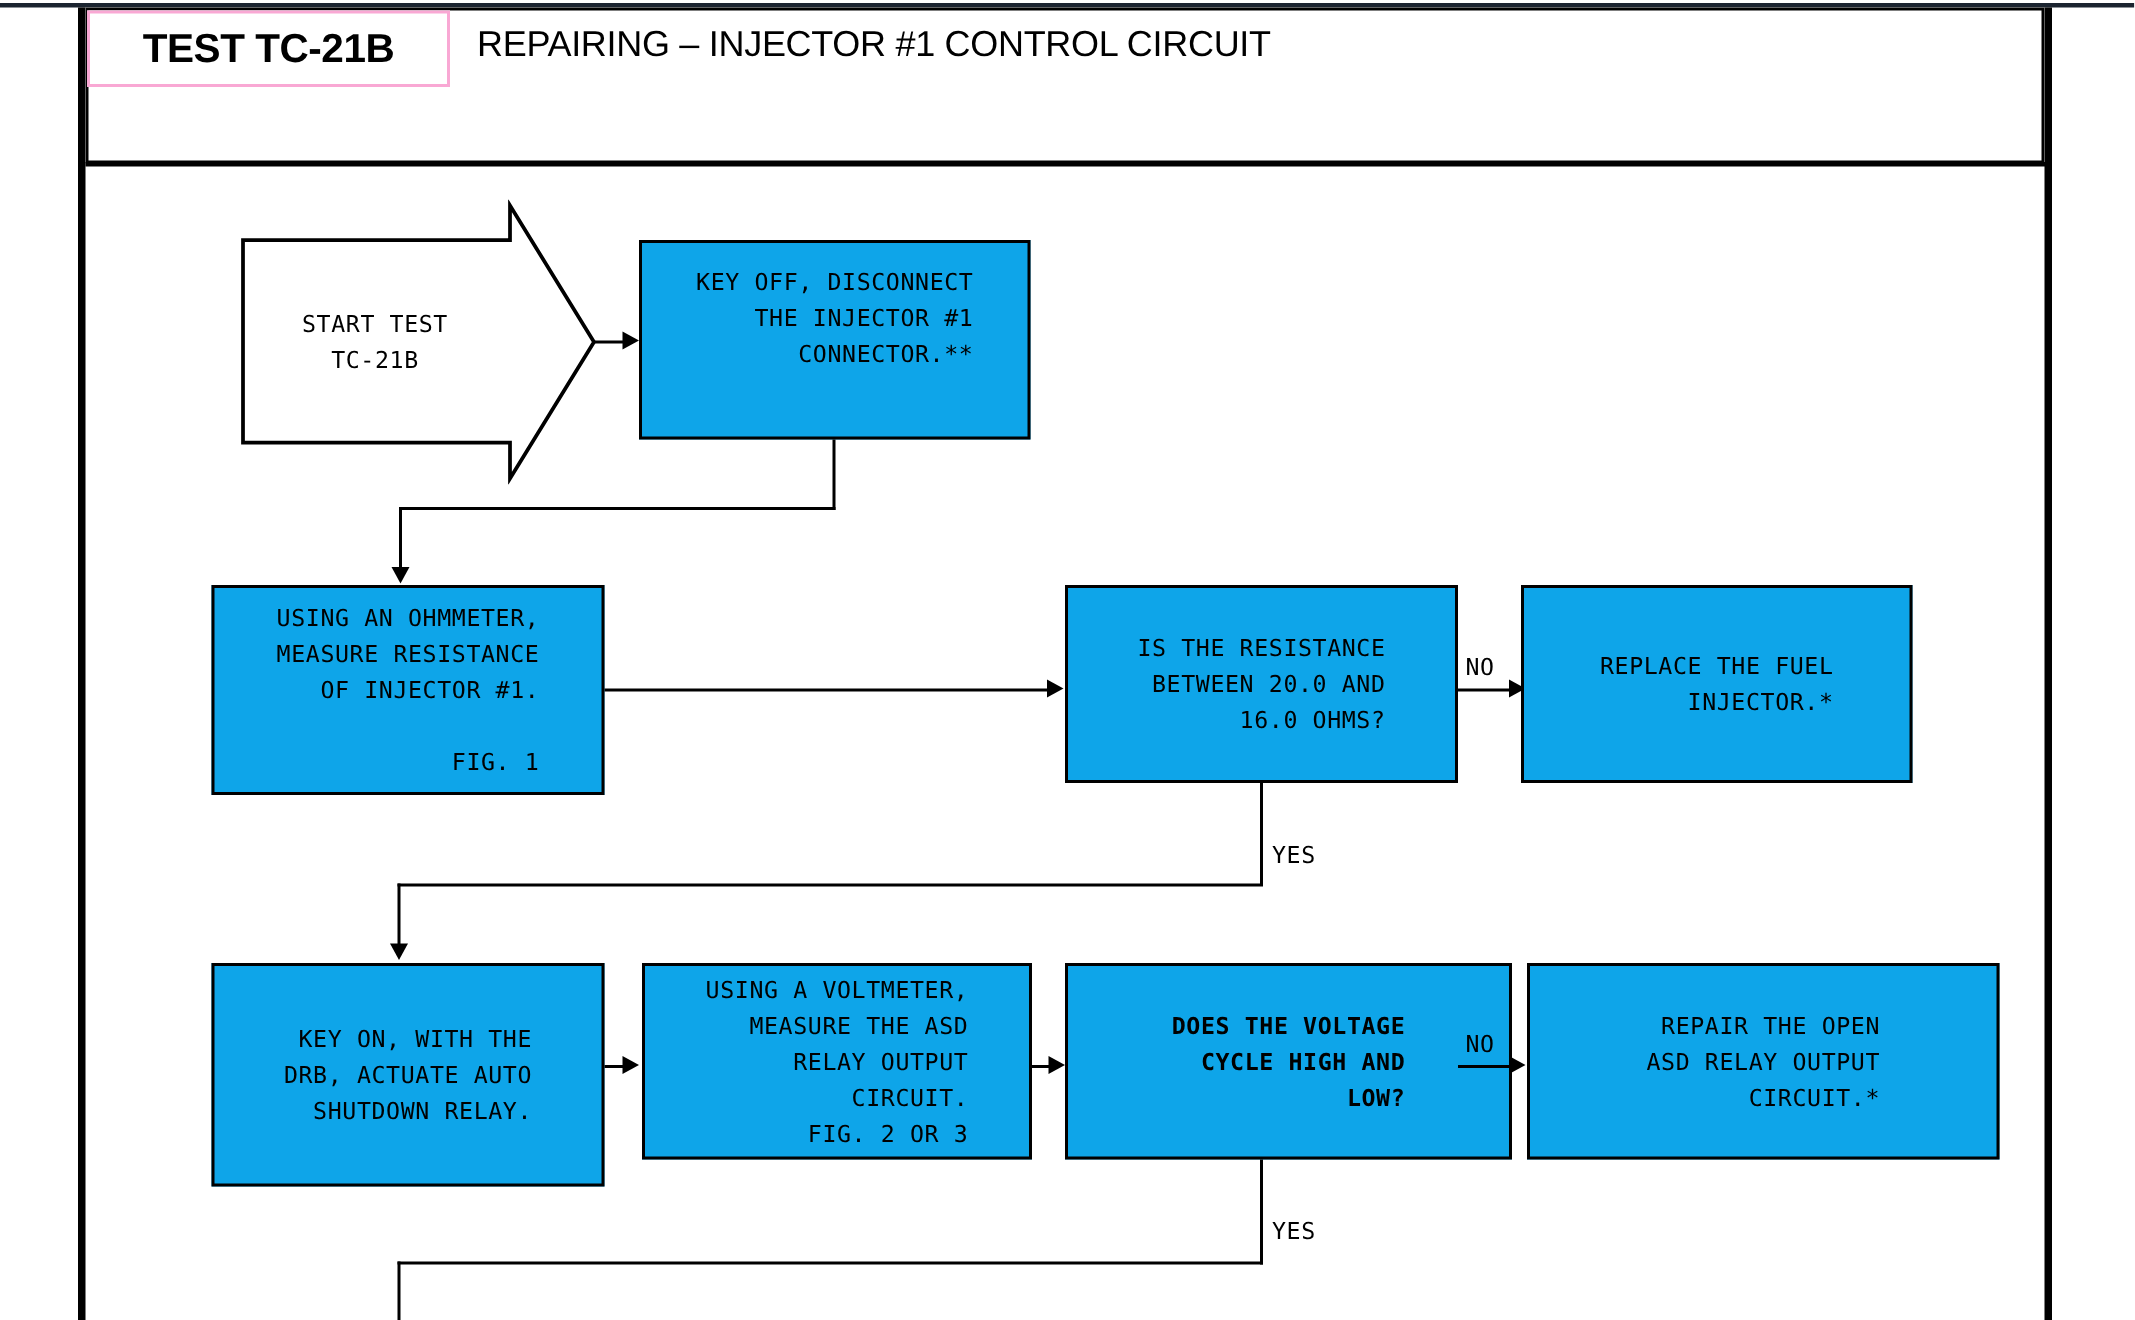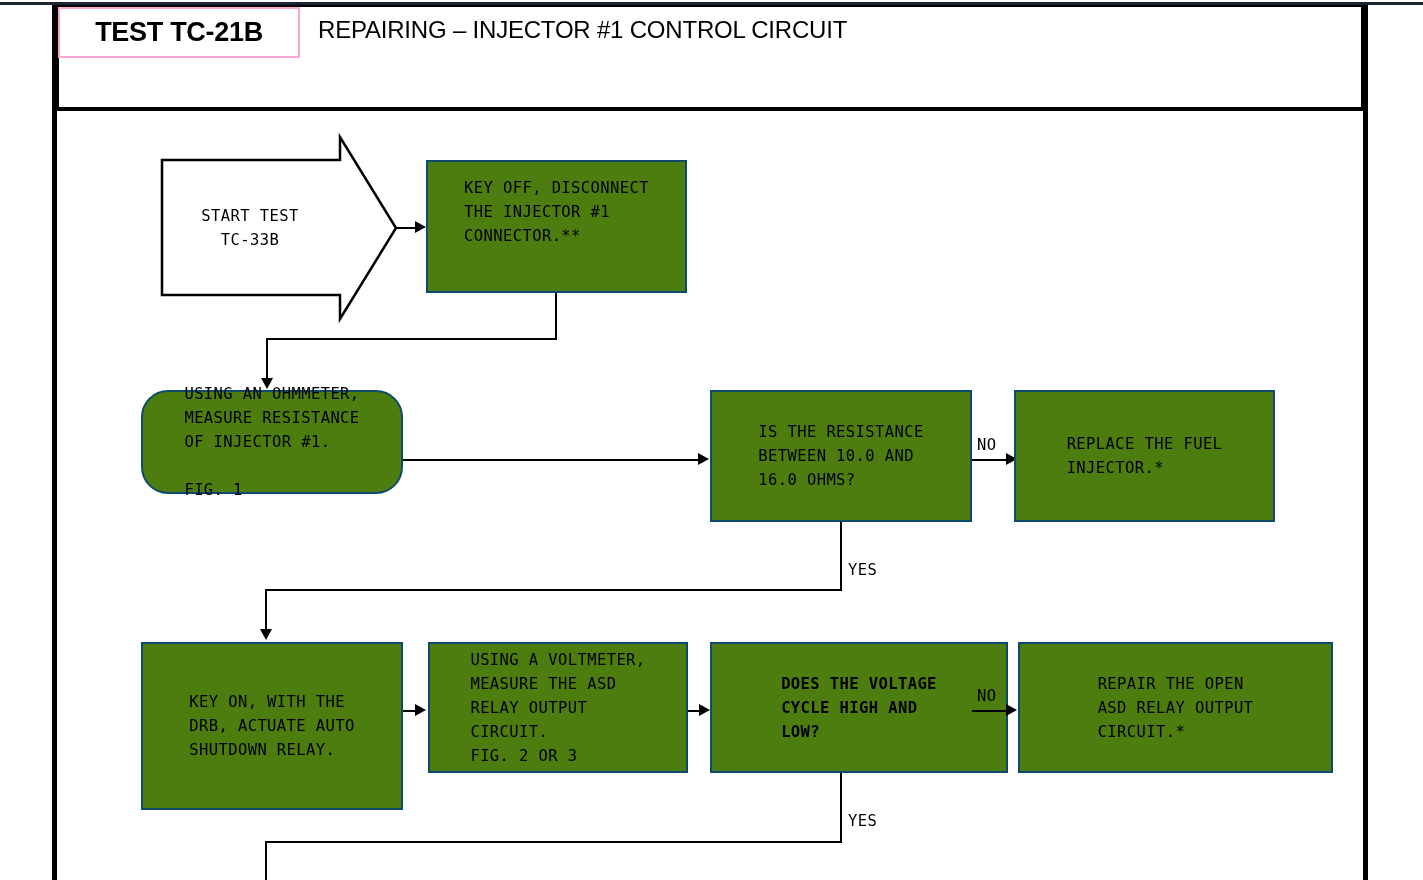--- a/index.html
+++ b/index.html
@@ -85,28 +85,28 @@
   
   #canvas {
     position: absolute;
     left: 0; top: 0;
     width: 1423px; height: 880px;
   }
 
   
   .node {
     position: absolute;
-    border: 2px solid #0c4a6e;
+    border: 2px solid #000000;
     box-sizing: border-box;
-    background: #4d7c0f;
+    background: #0ea5e9;
     font-family: "DejaVu Sans Mono", "Liberation Mono", monospace;
     font-size: 15.5px;
     line-height: 24px;
     color: #000;
-    text-align: left;
+    text-align: right;
     white-space: pre;
     letter-spacing: 0.4px;
   }
   .node.center {
     display: flex;
     align-items: center;
     justify-content: center;
   }
   .node.topalign {
     display: flex;
@@ -189,62 +189,62 @@
   </div>
   <div class="hdr-title">REPAIRING – INJECTOR #1 CONTROL CIRCUIT</div>
 
   <div id="canvas">
 
     <div class="start-arrow">
       <svg width="238" height="190" viewBox="0 0 238 190">
         <polygon points="2,27 180,27 180,4 236,95 180,186 180,162 2,162" fill="#ffffff" stroke="#000000" stroke-width="2.5" stroke-linejoin="miter"></polygon>
       </svg>
       <div class="label">START TEST
-TC-33B</div>
+TC-21B</div>
     </div>
 
     <div class="h-line" style="left:396px; top:227px; width:26px;"></div>
     <div class="arrow-r" style="left:415px; top:221px;"></div>
 
     <div class="node topalign" style="left:426px; top:160px; width:261px; height:133px;">KEY OFF, DISCONNECT
 THE INJECTOR #1
 CONNECTOR.**</div>
 
     <div class="v-line" style="left:555px; top:293px; height:47px;"></div>
     <div class="h-line" style="left:266px; top:338px; width:291px;"></div>
     <div class="v-line" style="left:266px; top:338px; height:44px;"></div>
     <div class="arrow-d" style="left:261px; top:378px;"></div>
 
-    <div class="node center" style="left:141px; top:390px; width:262px; height:104px;border-radius:27px;">USING AN OHMMETER,
+    <div class="node center" style="left:141px; top:390px; width:262px; height:140px;">USING AN OHMMETER,
 MEASURE RESISTANCE
 OF INJECTOR #1.
 
 FIG. 1</div>
 
     <div class="h-line" style="left:403px; top:459px; width:296px;"></div>
     <div class="arrow-r" style="left:698px; top:453px;"></div>
 
     <div class="node center" style="left:710px; top:390px; width:262px; height:132px;">IS THE RESISTANCE
-BETWEEN 10.0 AND
+BETWEEN 20.0 AND
 16.0 OHMS?</div>
 
     <div class="h-line" style="left:972px; top:459px; width:36px;"></div>
     <div class="arrow-r" style="left:1006px; top:453px;"></div>
     <div class="edge-label" style="left:977px; top:416px;">NO</div>
 
     <div class="node center" style="left:1014px; top:390px; width:261px; height:132px;">REPLACE THE FUEL
 INJECTOR.*</div>
 
     <div class="v-line" style="left:840px; top:522px; height:68px;"></div>
     <div class="h-line" style="left:265px; top:589px; width:577px;"></div>
     <div class="v-line" style="left:265px; top:589px; height:44px;"></div>
     <div class="arrow-d" style="left:260px; top:629px;"></div>
     <div class="edge-label" style="left:848px; top:541px;">YES</div>
 
-    <div class="node center" style="left:141px; top:642px; width:262px; height:168px;">KEY ON, WITH THE
+    <div class="node center" style="left:141px; top:642px; width:262px; height:149px;">KEY ON, WITH THE
 DRB, ACTUATE AUTO
 SHUTDOWN RELAY.</div>
 
     <div class="h-line" style="left:403px; top:710px; width:14px;"></div>
     <div class="arrow-r" style="left:415px; top:704px;"></div>
 
     <div class="node center" style="left:428px; top:642px; width:260px; height:131px;">USING A VOLTMETER,
 MEASURE THE ASD
 RELAY OUTPUT
 CIRCUIT.

